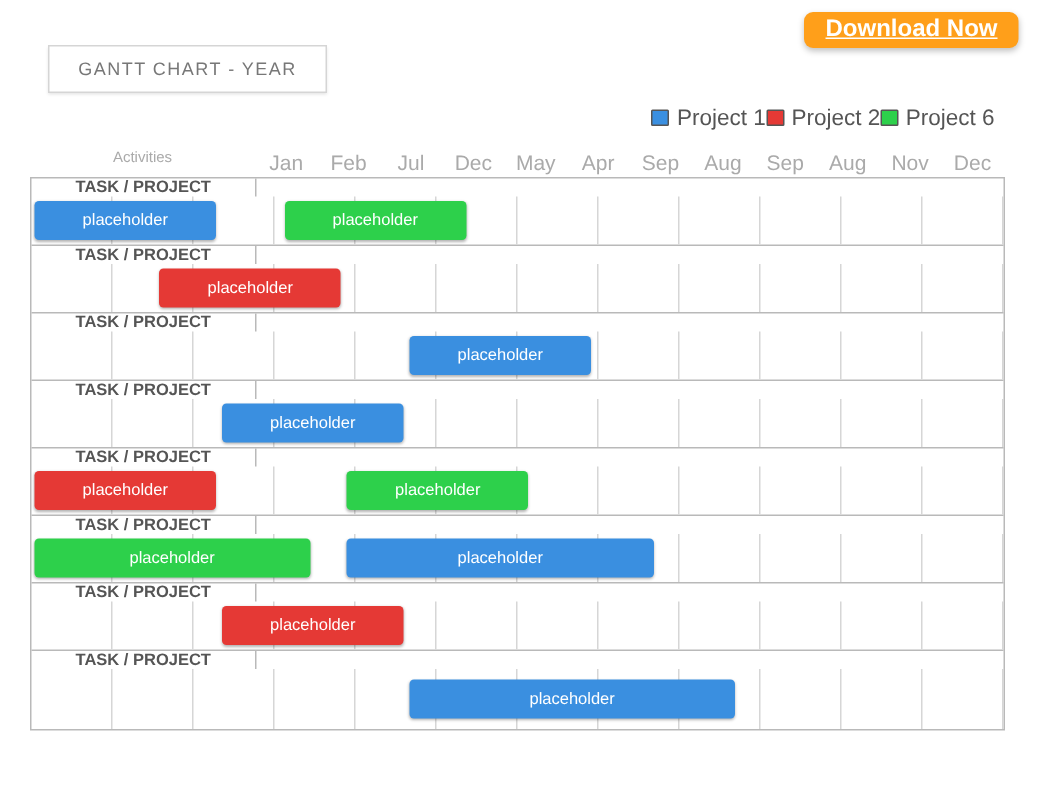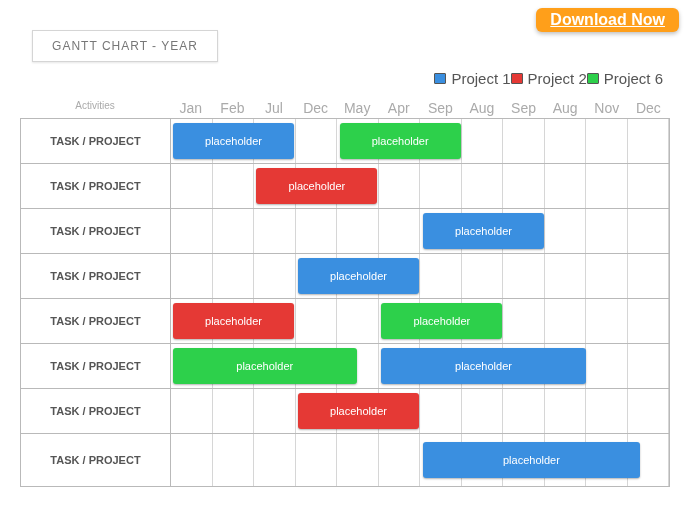--- a/index.html
+++ b/index.html
@@ -52,37 +52,38 @@
     width:41.6px; text-align:center; color:#aaa; font-size:14px;
   }
   .grid {
     position:absolute; left:20px; top:118px;
     width:650px;
     border:1px solid #b9b9b9;
   }
   .row {
     height:45px; display:flex; border-bottom:1px solid #b9b9b9;
     position:relative;
+    flex-direction:column;
   }
   .row:last-child { border-bottom:none; height:52px;}
   .row .task {
     width:150px; display:flex; align-items:center; justify-content:center;
     font-size:11px; font-weight:bold; color:#555;
     border-right:1px solid #b9b9b9;
   }
   .row .cells {
     flex:1; display:flex; position:relative;
   }
   .row .cells .c {
     flex:1; border-right:1px solid #d6d6d6;
   }
   .row .cells .c:last-child { border-right:none; }
   .bar {
     position:absolute; top:50%; transform:translateY(-50%);
-    height:36px; border-radius:3px;
+    height:26px; border-radius:3px;
     display:flex; align-items:center; justify-content:center;
     color:#fff; font-size:11px;
     box-shadow:0 1px 2px rgba(0,0,0,0.3);
   }
 </style>
 </head>
 <body>
 
 <div class="dl-btn">Download Now</div>
 

